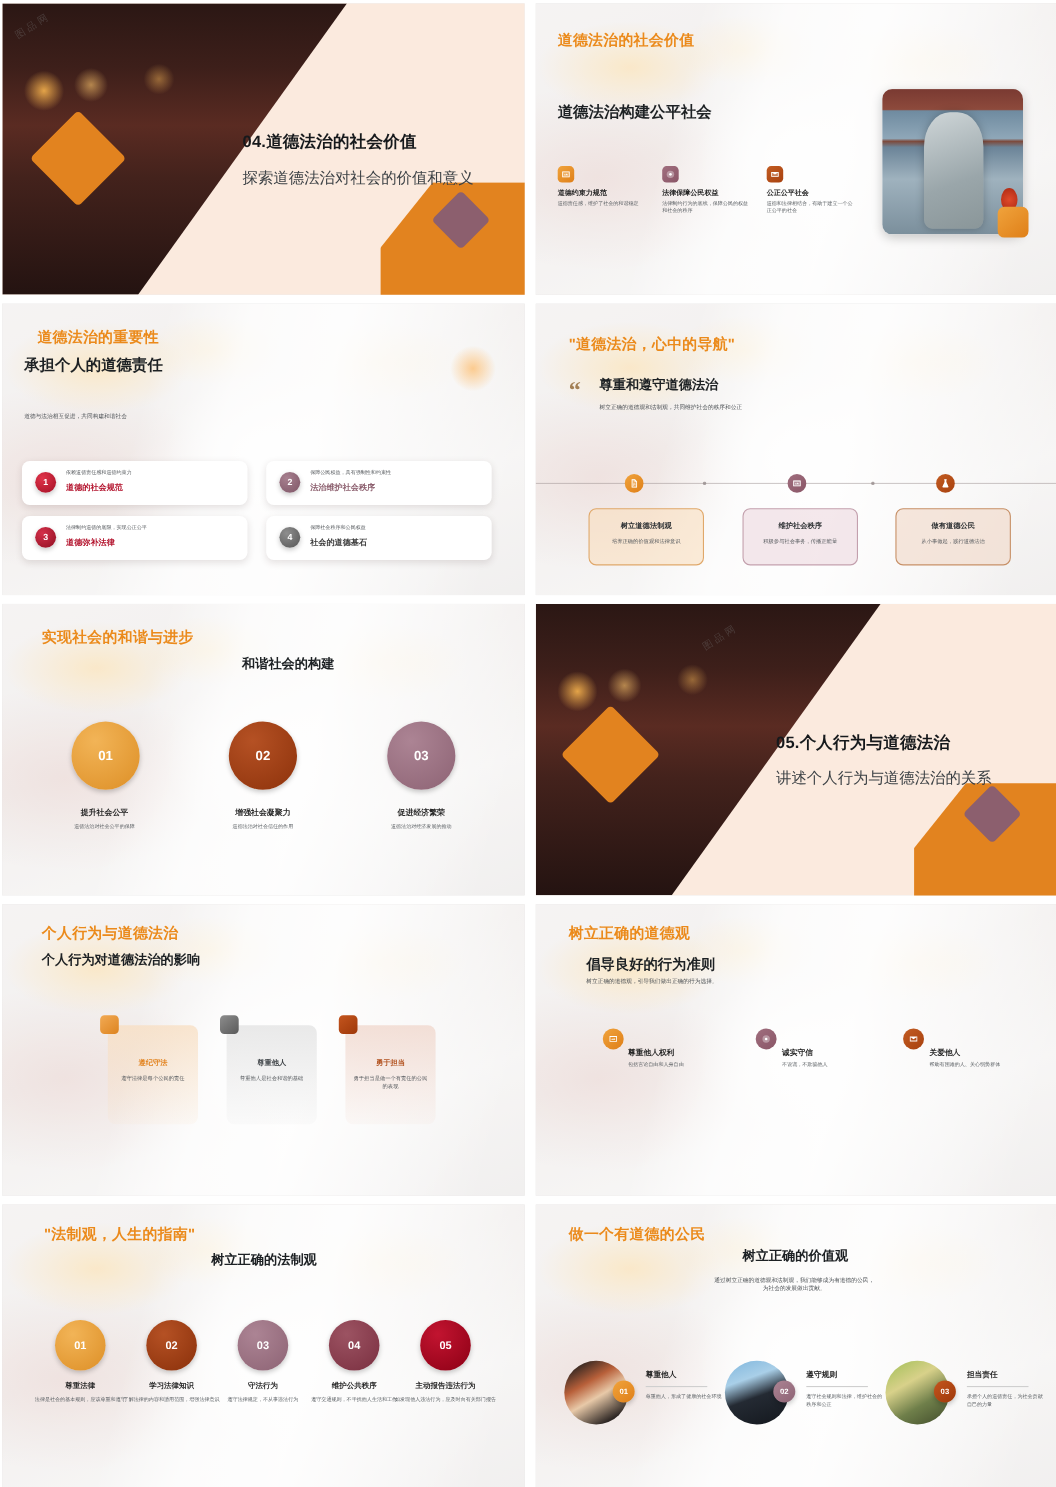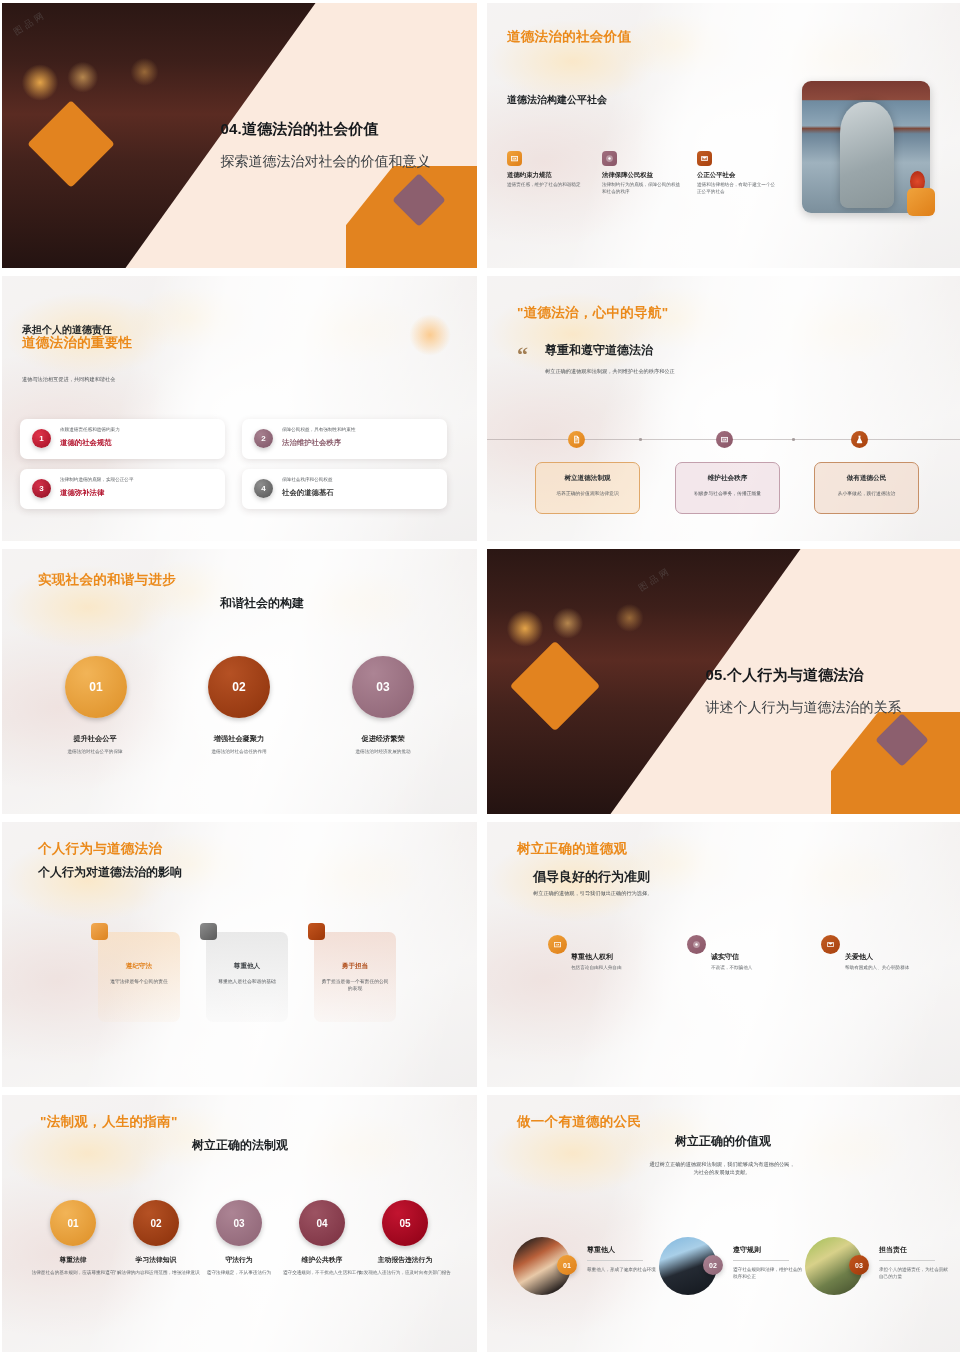--- a/index.html
+++ b/index.html
@@ -80,21 +80,21 @@
     font-size:14px; color:#3d4246;
   }
 
   
   .s-title{
     position:absolute;
     font-size:13.5px; font-weight:bold; color:#eb8a1b; letter-spacing:.3px;
   }
   .s-sub{
     position:absolute;
-    font-size:10px; font-weight:bold; color:#1d2124;
+    font-size:14px; font-weight:bold; color:#1d2124;
   }
   .s-desc{ position:absolute; font-size:5.2px; color:#4a4f53; line-height:1.5; }
 
   
   .chip{
     position:absolute; width:15px; height:15px; border-radius:4px;
     display:flex; align-items:center; justify-content:center;
     color:#fff;
   }
   .chip svg{ width:9px; height:9px; display:block; }
@@ -227,21 +227,21 @@
         <div class="lantern"></div>
       </div>
     </div>
     <div style="position:absolute;left:420px;top:185px;width:28px;height:28px;background:linear-gradient(140deg,#f0a33c,#df7f18);border-radius:6px;"></div>
   </div>
 
   <div class="slide">
     <div class="bg bg-gavel-light"></div>
     <div class="veil"></div>
     <div style="position:absolute;right:26px;top:38px;width:42px;height:42px;border-radius:50%;background:radial-gradient(circle,rgba(255,168,60,.55),rgba(255,168,60,0) 70%);"></div>
-    <div class="s-title" style="left:20px;top:22px;margin-top:36px;">道德法治的重要性</div>
+    <div class="s-title" style="left:32px;top:22px;">道德法治的重要性</div>
     <div class="s-sub" style="left:20px;top:47px;">承担个人的道德责任</div>
     <div class="s-desc" style="left:20px;top:100px;width:200px;">道德与法治相互促进，共同构建和谐社会</div>
 
     <div class="card-w" style="left:18px;top:143px;width:205px;height:40px;">
       <div class="num-dot" style="left:12px;top:10px;width:19px;height:19px;font-size:8px;background:radial-gradient(circle at 35% 30%,#e0344a,#a30f25);">1</div>
       <div style="position:absolute;left:40px;top:8px;font-size:4.6px;color:#55595d;">依赖道德责任感和道德约束力</div>
       <div style="position:absolute;left:40px;top:19px;font-size:7.4px;font-weight:bold;color:#b3122c;">道德的社会规范</div>
     </div>
 
     <div class="card-w" style="left:240px;top:143px;width:205px;height:40px;">

